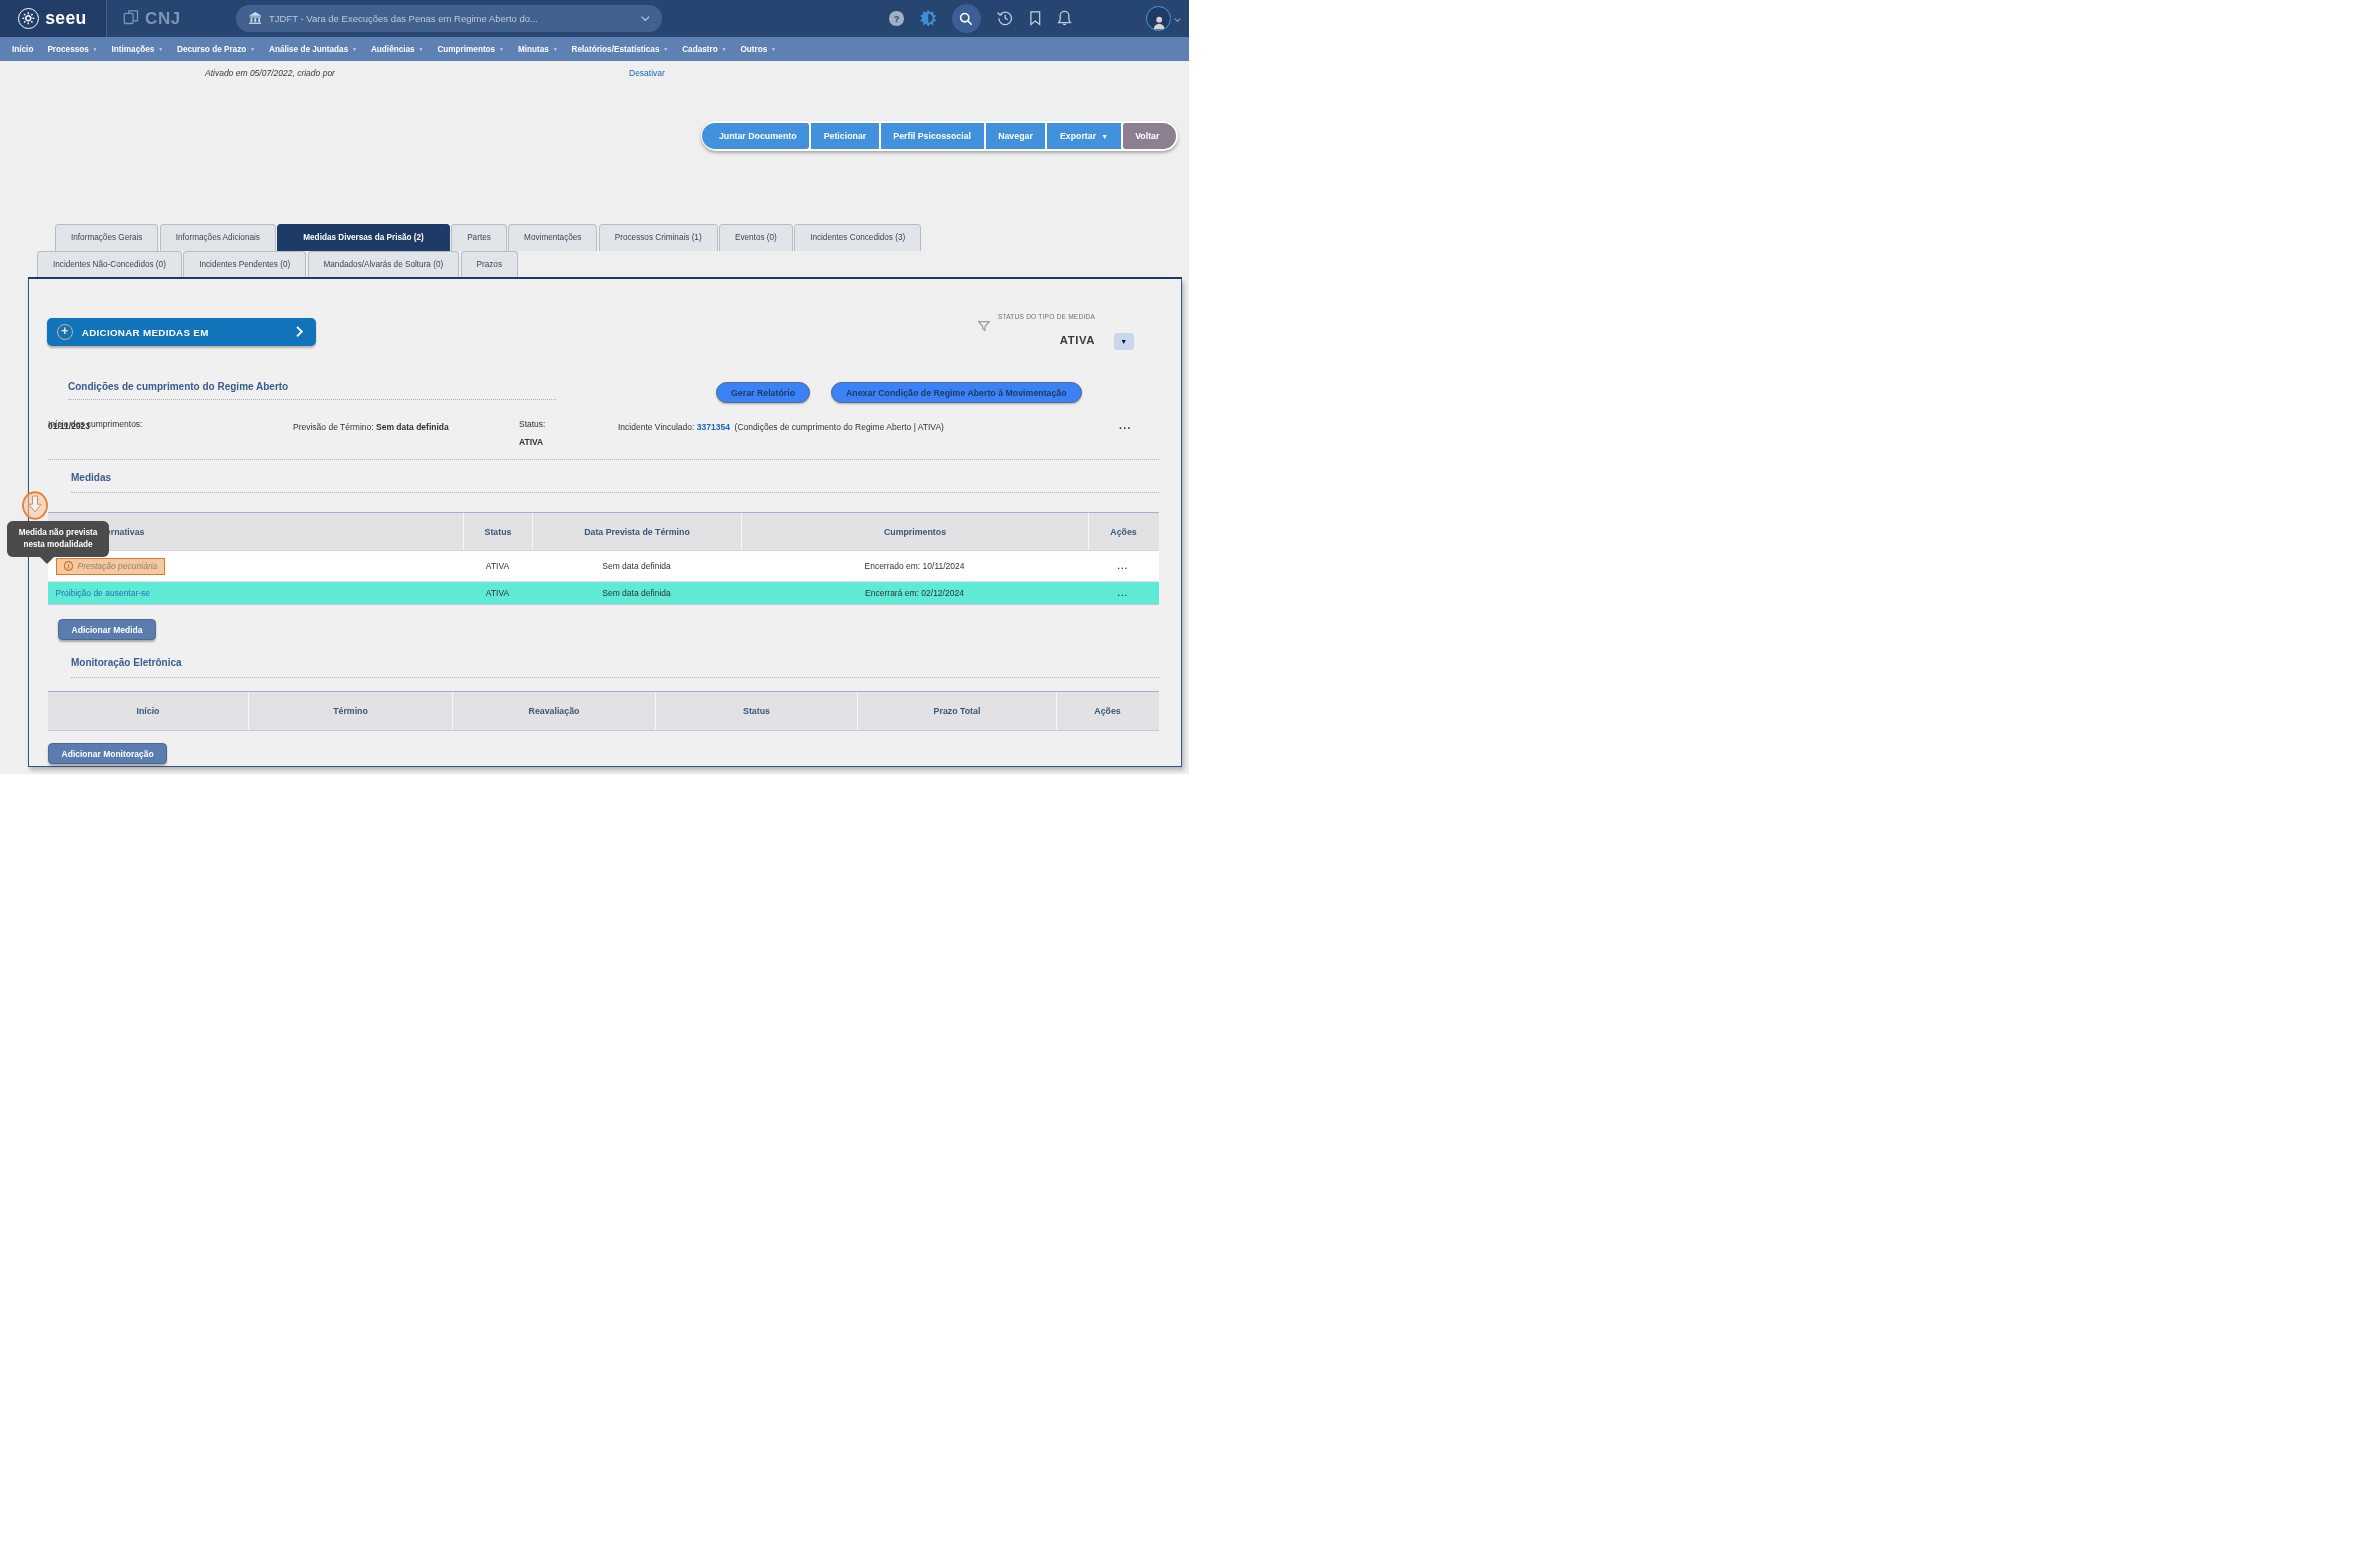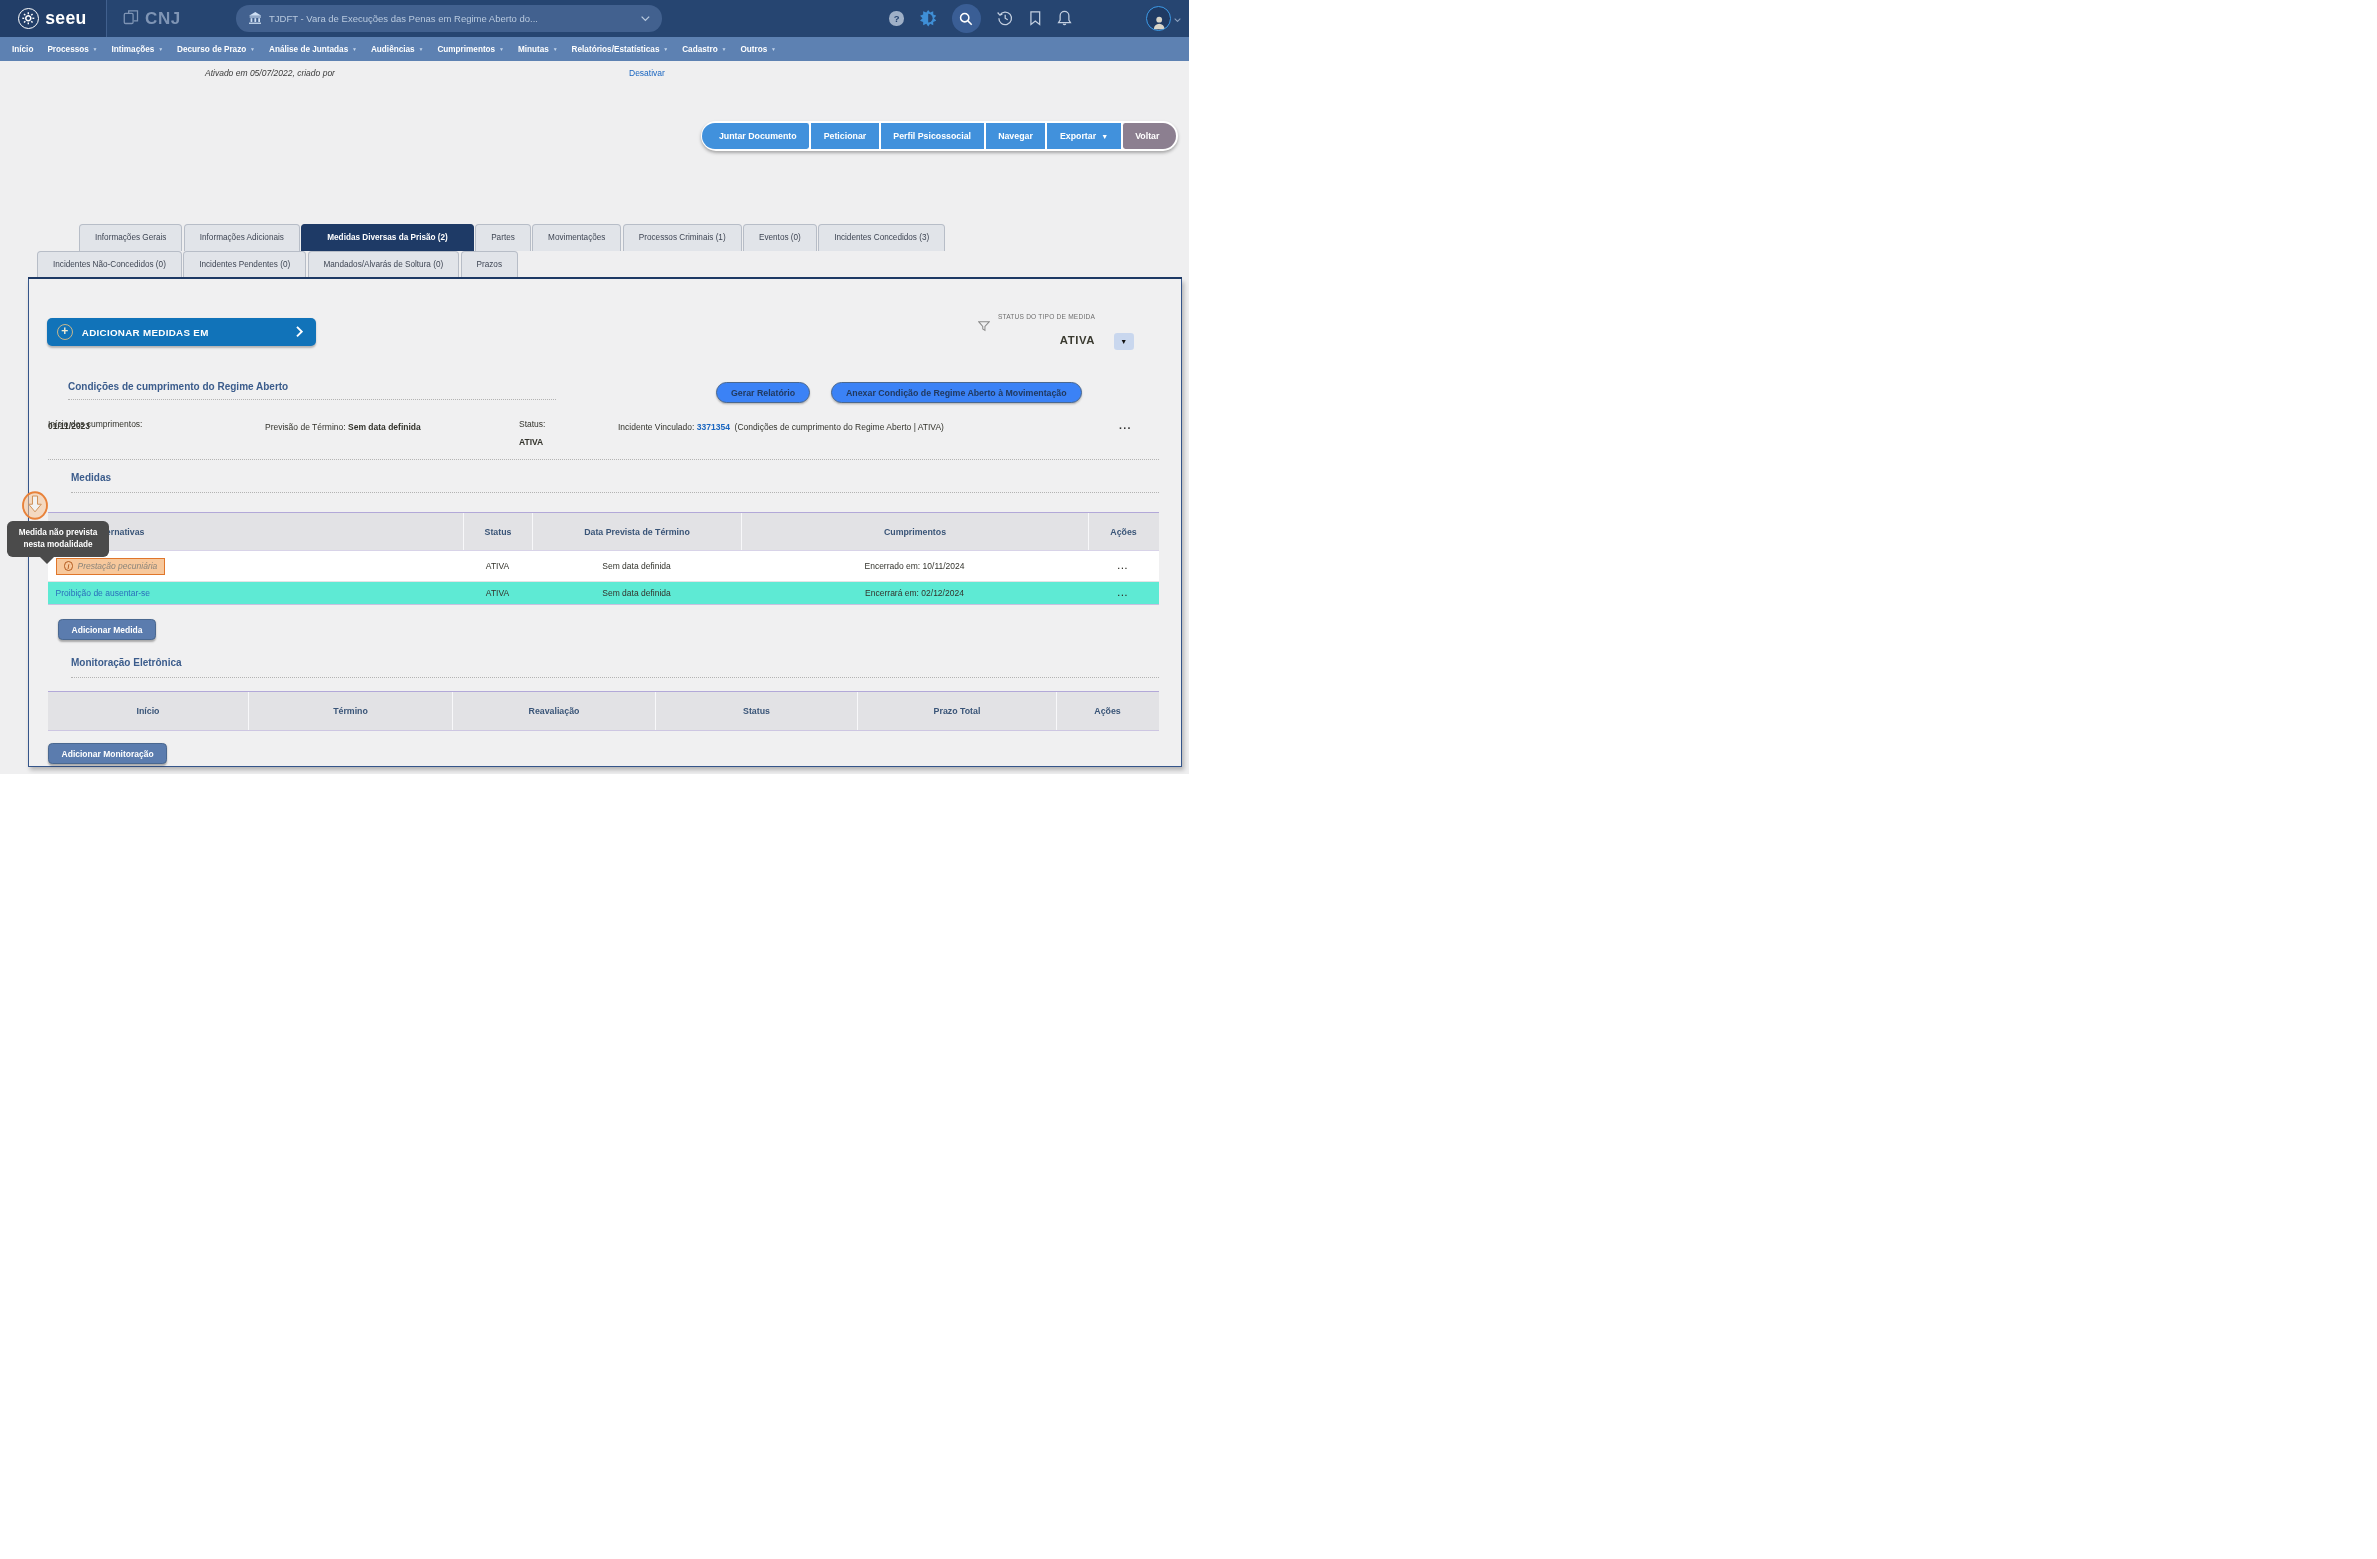--- a/index.html
+++ b/index.html
@@ -33,21 +33,21 @@
 
   
   .action-group { position:absolute; top:121px; right:11.3px; display:flex; gap:1.9px; background:#fff; padding:1.9px; border-radius:15px; box-shadow:0 1.9px 3.2px rgba(0,0,0,.3); }
   .action-btn { height:26.5px; display:flex; align-items:center; gap:5px; padding:0 12.6px; background:#4191dc; color:#fff; font-size:8.8px; font-weight:bold; border:none; border-radius:0; cursor:pointer; white-space:nowrap; }
   .action-btn.first { border-radius:13.2px 2.5px 2.5px 13.2px; padding-left:16.4px; }
   .action-btn.voltar { background:#8c7f90; border-radius:2.5px 13.2px 13.2px 2.5px; padding-right:16.4px; }
   .action-caret { font-size:7px; }
 
   
   .tabs-row { position:absolute; display:flex; gap:1.3px; height:26.5px; }
-  .tabs-row1 { left:79px; top:224px;justify-content:space-between; }
+  .tabs-row1 { left:55px; top:224px;justify-content:space-between; }
   .tabs-row2 { left:37px; top:251px; }
   .tab { display:flex; align-items:center; padding:0 15px; background:#e1e4e9; border:0.6px solid #b7bdc7; border-bottom:none; border-radius:3.8px 3.8px 0 0; color:#3f4654; font-size:8.2px; cursor:pointer; white-space:nowrap; }
   .tab.active { background:#1e3a66; border-color:#1e3a66; color:#fff; font-weight:600; padding:0 25px; }
   .tabs-underline { position:absolute; left:28px; top:277px; width:1154px; height:1.9px; background:#1e3a66; }
 
   
   .panel { position:absolute; left:28px; top:279px; width:1154px; height:488px; background:#f0f0f1; border:1.3px solid #35558a; border-top:none; box-shadow:1.9px 2.5px 4.4px rgba(0,0,0,.25); }
 
   .add-medidas-btn { position:absolute; left:17.6px; top:39px; width:269px; height:28px; background:#1173b9; border:none; border-radius:5px; display:flex; align-items:center; color:#fff; cursor:pointer; box-shadow:0 1.3px 1.9px rgba(0,0,0,.25); }
   .plus-circle { width:16.4px; height:16.4px; border:1.9px solid #c7b78c; border-radius:50%; color:#f3ecd2; font-size:12px; font-weight:bold; line-height:12.6px; text-align:center; margin:0 8.8px 0 10px; }
@@ -304,21 +304,21 @@
 
     <span class="section-heading" style="left:39px; top:102px;">Condições de cumprimento do Regime Aberto</span>
     <div class="dotted-line" style="left:39px; top:120px; width:488px;"></div>
 
     <button class="pill-btn" style="left:687px; top:103px;">Gerar Relatório</button>
     <button class="pill-btn" style="left:802px; top:103px;">Anexar Condição de Regime Aberto à Movimentação</button>
 
     <span class="info-label" style="position:absolute; left:19px; top:140px;">Início dos cumprimentos:</span>
     <span class="info-value" style="position:absolute; left:19px; top:142px;">01/11/2023</span>
 
-    <span style="position:absolute; left:236px; top:140px; width:180px; font-size:8.5px; color:#33332c; line-height:17.6px;"><span>Previsão de Término:</span> <b>Sem data definida</b></span>
+    <span style="position:absolute; left:264px; top:140px; width:180px; font-size:8.5px; color:#33332c; line-height:17.6px;"><span>Previsão de Término:</span> <b>Sem data definida</b></span>
 
     <span class="info-label" style="position:absolute; left:490px; top:140px;">Status:</span>
     <span class="info-value" style="position:absolute; left:490px; top:158px;">ATIVA</span>
 
     <span class="incidente-wrap"><span>Incidente Vinculado:</span> <span class="incidente-link">3371354</span>&nbsp;&nbsp;<span>(Condições de cumprimento do Regime Aberto | ATIVA)</span></span>
     <span class="more-dots">...</span>
 
     <div class="dotted-line" style="left:19px; top:180px; width:1111px;"></div>
 
     <span class="section-heading" style="left:42px; top:193px;">Medidas</span>

